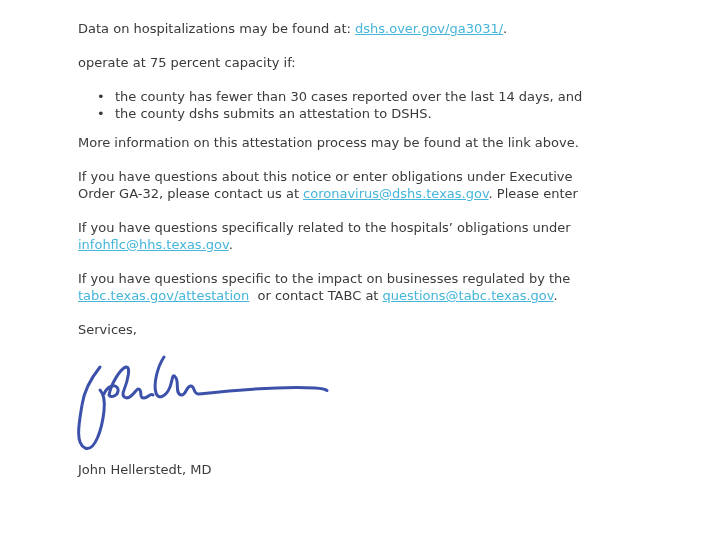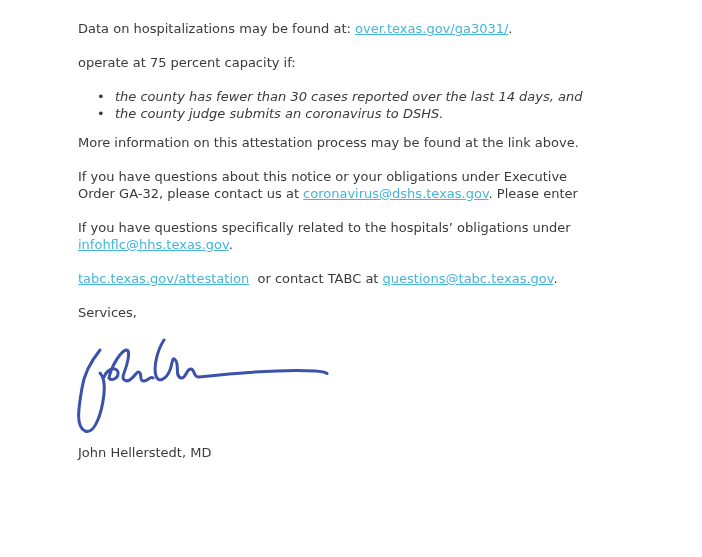--- a/index.html
+++ b/index.html
@@ -32,21 +32,20 @@
     cursor: pointer;
   }
   ul.bullets {
     margin: 0 0 12px 0;
     padding: 0 0 0 37px;
     list-style: none;
   }
   ul.bullets li {
     position: relative;
     white-space: pre-wrap;
-    font-style: italic;
   }
   ul.bullets li::before {
     content: "\2022";
     position: absolute;
     left: -18px;
     top: 0;
     font-size: 13px;
     color: #3a3a3a;
   }
   .signature-block {
@@ -56,41 +55,42 @@
   }
   .signature-block svg {
     display: block;
   }
 </style>
 </head>
 <body>
 
 <div id="doc">
     <div class="para">
-      <div class="line"><span>Data on hospitalizations may be found at: </span><a class="link">over.texas.gov/ga3031/</a><span>.</span></div>
+      <div class="line"><span>Data on hospitalizations may be found at: </span><a class="link">dshs.over.gov/ga3031/</a><span>.</span></div>
     </div>
     <div class="para">
       <div class="line"><span>operate at 75 percent capacity if:</span></div>
     </div>
     <ul class="bullets">
       <li>the county has fewer than 30 cases reported over the last 14 days, and</li>
-      <li>the county judge submits an coronavirus to DSHS.</li>
+      <li>the county dshs submits an attestation to DSHS.</li>
     </ul>
     <div class="para">
       <div class="line"><span>More information on this attestation process may be found at the link above.</span></div>
     </div>
     <div class="para">
-      <div class="line"><span>If you have questions about this notice or your obligations under Executive</span></div>
+      <div class="line"><span>If you have questions about this notice or enter obligations under Executive</span></div>
       <div class="line"><span>Order GA-32, please contact us at </span><a class="link">coronavirus@dshs.texas.gov</a><span>. Please enter</span></div>
     </div>
     <div class="para">
       <div class="line"><span>If you have questions specifically related to the hospitals’ obligations under</span></div>
       <div class="line"><a class="link">infohflc@hhs.texas.gov</a><span>.</span></div>
     </div>
     <div class="para">
+      <div class="line"><span>If you have questions specific to the impact on businesses regulated by the</span></div>
       <div class="line"><a class="link">tabc.texas.gov/attestation</a><span>  or contact TABC at </span><a class="link">questions@tabc.texas.gov</a><span>.</span></div>
     </div>
     <div class="para">
       <div class="line"><span>Services,</span></div>
     </div>
   <div class="signature-block">
     <svg width="290" height="100" viewBox="0 0 290 100">
       <g fill="none" stroke="#3c51a9" stroke-width="3" stroke-linecap="round" stroke-linejoin="round" class="sig-stroke">
         <path d="M 30 14 C 22 24, 14 38, 12 52 C 9 70, 5 90, 15 95 C 25 99, 32 76, 34 58 C 35 48, 34 41, 30 37"></path>
         <path d="M 34 41 C 37 33, 46 30, 48 36 C 49 42, 41 46, 39 42 C 41 31, 50 16, 56 14 C 61 13, 58 27, 54 37 C 51 44, 56 47, 61 43 C 66 39, 67 34, 70 37 C 72 40, 69 45, 74 45 C 78 45, 80 40, 83 42"></path>

